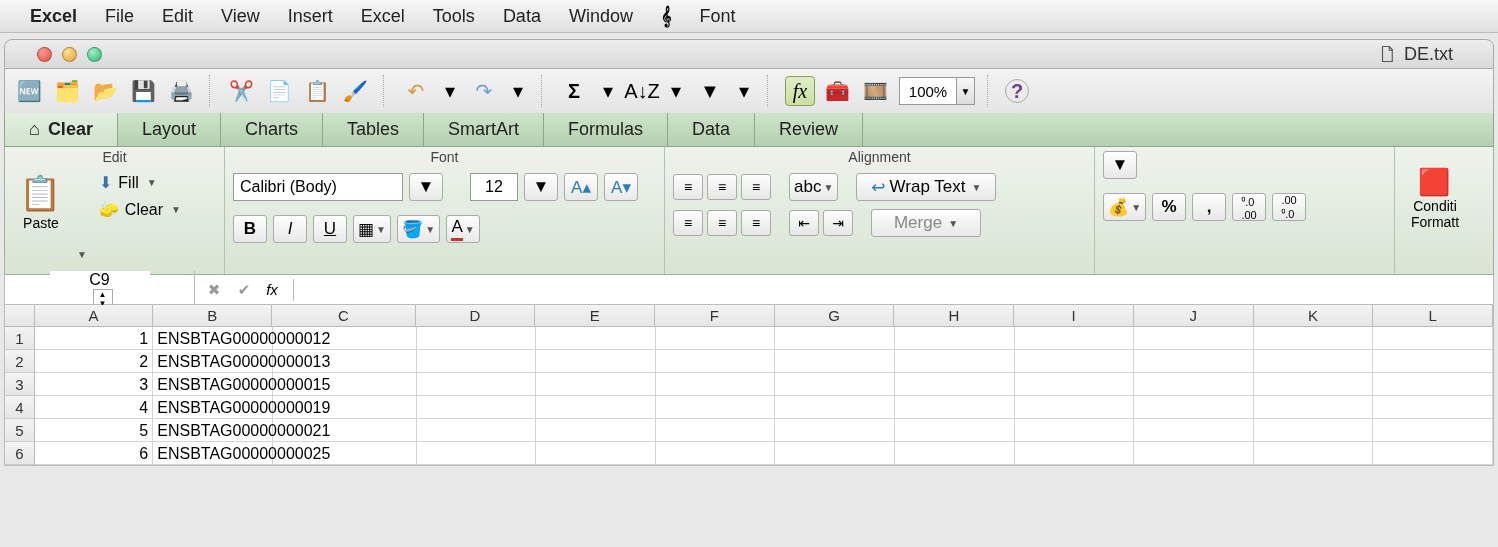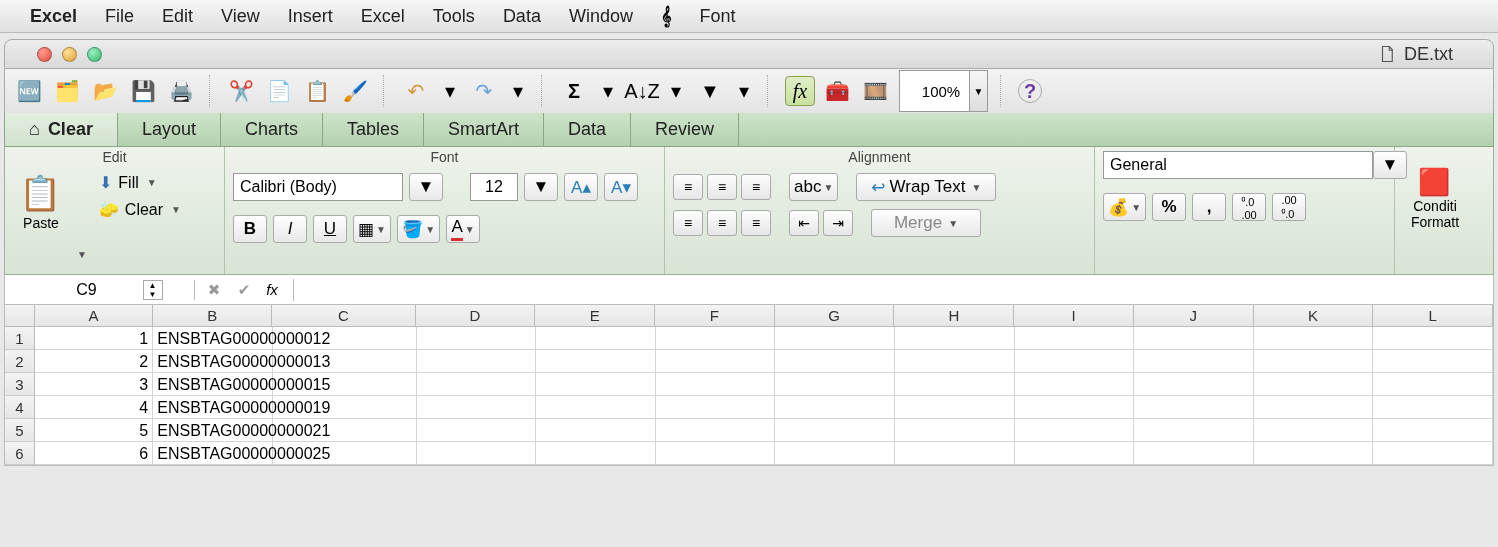--- a/index.html
+++ b/index.html
@@ -20,21 +20,21 @@
 .tc-red { background: radial-gradient(circle at 35% 30%, #ff9a90, #e05040); }
 .tc-yellow { background: radial-gradient(circle at 35% 30%, #ffe39a, #e0a030); }
 .tc-green { background: radial-gradient(circle at 35% 30%, #9ef0c0, #2fb870); }
 .doc-title { position:absolute; right:40px; display:flex; align-items:center; gap:8px; font-size:18px; color:#333; }
 
 
 .stdtoolbar { background: linear-gradient(#f3f3f3,#e4e4e4); border-left:1px solid #aaa; border-right:1px solid #aaa; padding: 4px 10px; display:flex; align-items:center; gap:8px; height:44px;}
 .stdtoolbar .sep { width:6px; height:32px; border-left:1px dotted #aaa; margin:0 4px;}
 .tbicon { width:30px; height:30px; display:flex; align-items:center; justify-content:center; font-size:20px; cursor:pointer; border-radius:3px;}
 .tbicon.small { width:22px; }
-.zoom-box { display:flex; align-items:center; background:#fff; border:1px solid #999; height:42px;padding-left:13px;}
+.zoom-box { display:flex; align-items:center; background:#fff; border:1px solid #999; height:28px;}
 .zoom-box input { width:56px; border:none; text-align:center; font-size:15px; outline:none;}
 .zoom-drop { width:18px; border-left:1px solid #999; display:flex; align-items:center; justify-content:center; font-size:10px; background:linear-gradient(#f7f7f7,#ddd); height:100%; }
 
 
 .ribbon-tabs { display:flex; background: linear-gradient(#cde4c9,#b4d0af); border:1px solid #8aa786; border-top:none; height:34px;}
 .rtab { padding: 5px 24px; font-size:18px; color:#222; border-right:1px solid #8aa786; display:flex; align-items:center; gap:8px; cursor:pointer;}
 .rtab.active { background: linear-gradient(#e3efe0,#d1e2cd); font-weight:600; }
 .rtab.active::before { content:"⌂"; font-size:18px;}
 
 
@@ -63,21 +63,21 @@
 .align-row { display:flex; gap:4px; align-items:center;}
 .align-btn { width:30px; height:26px; background:linear-gradient(#fdfdfd,#e6e6e6); border:1px solid #aaa; border-radius:3px; display:flex; align-items:center; justify-content:center; font-size:14px; cursor:pointer;}
 .number-format { background:#fff; border:1px solid #999; height:28px; width:270px; font-size:16px; padding:0 6px; display:flex; align-items:center;}
 .nbtn-row { display:flex; gap:6px;}
 
 
 .cond { display:flex; flex-direction:column; align-items:center; justify-content:center; font-size:14px; padding:20px 4px 0 4px; cursor:pointer;}
 
 
 .fx-bar { display:flex; align-items:center; background:#fff; border:1px solid #bbb; border-top:none; height:30px;}
-.name-box { width:190px; border-right:1px solid #bbb; display:flex; align-items:center; justify-content:center;}
+.name-box { width:190px; border-right:1px solid #bbb; display:flex; align-items:center; justify-content:center;flex-direction:column;}
 .name-box input { width:100px; border:none; text-align:center; font-size:16px; outline:none;}
 .name-stepper { width:20px; display:flex; flex-direction:column; border:1px solid #aaa; margin-left:6px; font-size:8px;}
 .name-stepper span{ text-align:center; line-height:9px; cursor:pointer;}
 .fx-icons { display:flex; align-items:center; gap:8px; padding:0 8px; border-right:1px solid #bbb;}
 .fx-icons span { width:22px;height:22px; display:flex; align-items:center; justify-content:center; font-size:15px; cursor:pointer;}
 .fx-input { flex:1; border:none; outline:none; font-size:16px; padding:0 6px;}
 .fx-label { font-style:italic; font-size:15px; padding-right:4px;}
 
 
 .grid { background:#fff; border:1px solid #bbb; border-top:none;}
@@ -168,20 +168,21 @@
   </div>
 
   <div class="ribbon-tabs">
     <div class="rtab active">
         <span>Clear</span>
       </div>
     <div class="rtab">Layout</div>
     <div class="rtab">Charts</div>
     <div class="rtab">Tables</div>
     <div class="rtab">SmartArt</div>
+    <div class="rtab">Formulas</div>
     <div class="rtab">Data</div>
     <div class="rtab">Review</div>
   </div>
 
   <div class="ribbon">
 
     <div class="group" style="width:220px">
       <div class="group-title">Edit</div>
       <div class="group-body">
         <div class="paste-btn">
@@ -266,23 +267,20 @@
                 <span class="dd" style="margin-left:6px">▼</span>
               </span>
           </div>
         </div>
       </div>
     </div>
 
     <div class="group" style="width:300px">
       <div class="group-body" style="flex-direction:column;align-items:flex-start">
         <div style="display:flex;gap:0">
-          <div class="number-format">
-              <span>General</span>
-            </div>
           <span class="sq-btn">▼</span>
         </div>
         <div class="nbtn-row" style="margin-top:8px">
           <span class="sq-btn">💰<span class="dd">▼</span></span>
           <span class="sq-btn" style="font-weight:700">%</span>
           <span class="sq-btn" style="font-weight:700">,</span>
           <span class="sq-btn" style="font-size:11px">⁰.0<br>.00</span>
           <span class="sq-btn" style="font-size:11px">.00<br>⁰.0</span>
         </div>
       </div>

